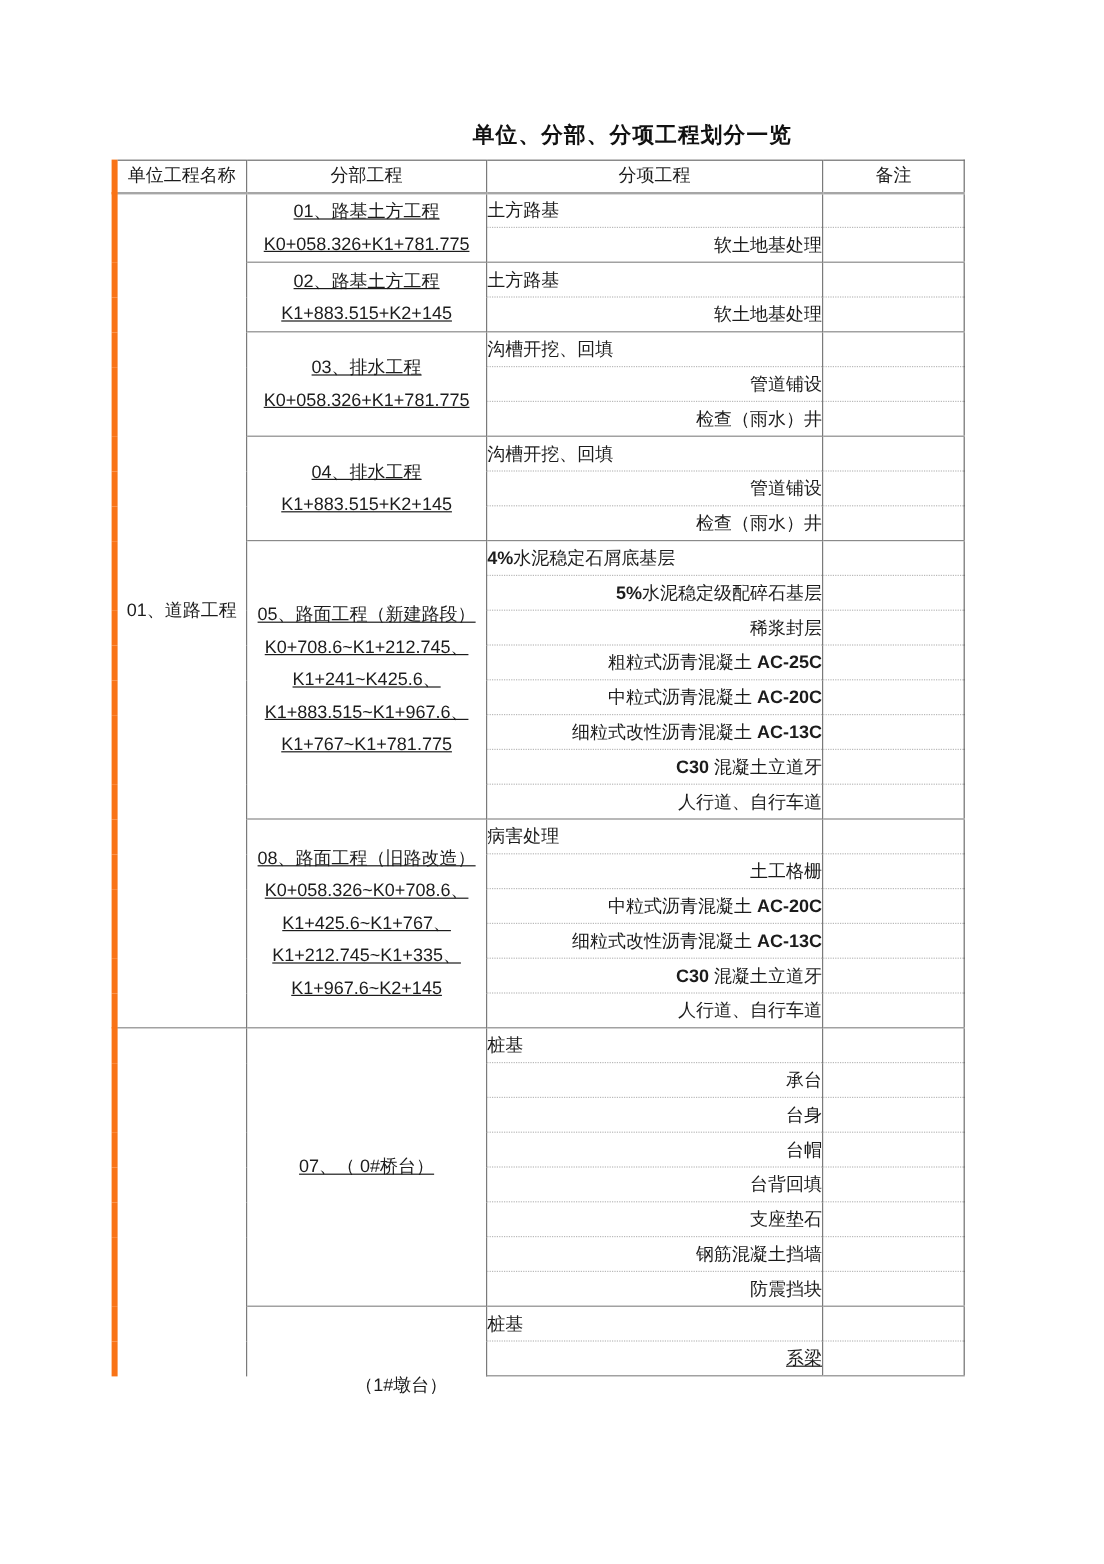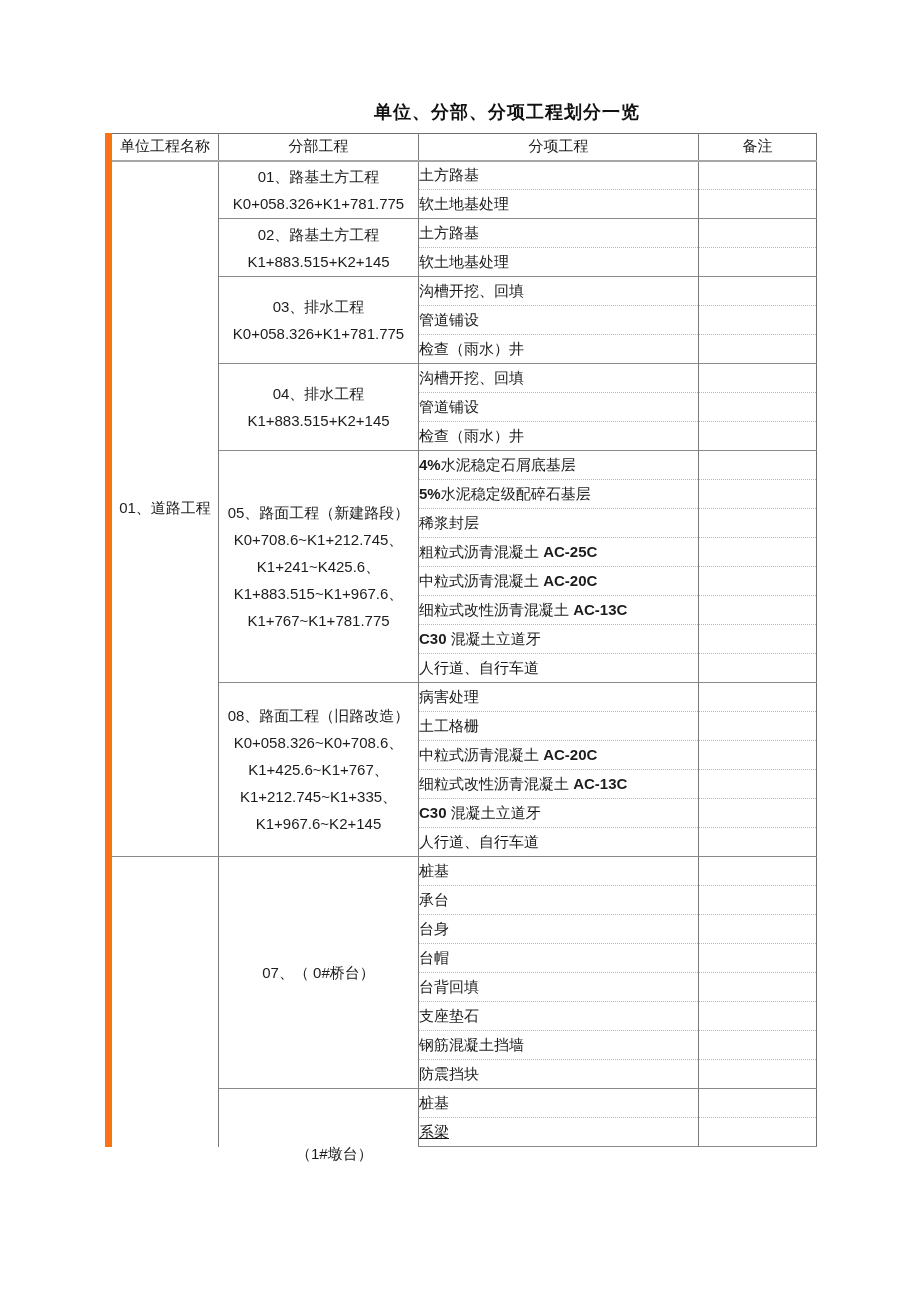--- a/index.html
+++ b/index.html
@@ -7,69 +7,69 @@
     position:relative;
     width:920px;
     height:1303px;
     background:#ffffff;
     font-family:"Liberation Sans","DejaVu Sans",sans-serif;
     color:#1c1c1c;
     overflow:hidden;
   }
   .title {
     position:absolute;
-    left:374px;
+    left:394px;
     top:100px;
     font-size:18px;
     font-weight:bold;
     letter-spacing:1px;
     white-space:nowrap;
     color:#111;
   }
   table.doc {
     position:absolute;
     left:93px;
     top:133px;
     width:708px;
     border-collapse:collapse;
     table-layout:fixed;
     border-top:1px solid #6e6e6e;
-    border-left:7px solid #f97316;
+    border-left:5px solid #f97316;
     border-right:1px solid #6e6e6e;
-    margin-left:12px;
   }
   table.doc th {
     height:27px;
     box-sizing:border-box;
     font-weight:normal;
     font-size:15px;
     text-align:center;
     padding:0;
     border-left:1px solid #7a7a7a;
     border-bottom:2px solid #a6a6a6;
   }
   table.doc td {
     box-sizing:border-box;
     height:29px;
     padding:0;
     font-size:15px;
     border-left:1px solid #7a7a7a;
     overflow:hidden;
   }
   tbody tr.group-start td { border-top:1px solid #8a8a8a; }
-  tbody tr:not(.group-start) td { border-top:1px dotted #b8b8b8; }
+  tbody tr:not(.group-start) td { border-top:1px dotted #b8b8b8;text-align:right; }
   tbody tr:last-child td { border-bottom:1px solid #8a8a8a;text-decoration:underline; }
   td.unit {
     text-align:center;
     vertical-align:middle;
     padding-left:3px;
   }
   td.division {
     text-align:center;
     vertical-align:middle;
+    text-decoration:underline;
   }
   td.division .dline { line-height:27px; white-space:nowrap; }
   td.item {
     text-align:left;
     vertical-align:middle;
     padding-left:8px;
     white-space:nowrap;
   }
   td.item b { font-weight:bold; }
   td.remark { }

